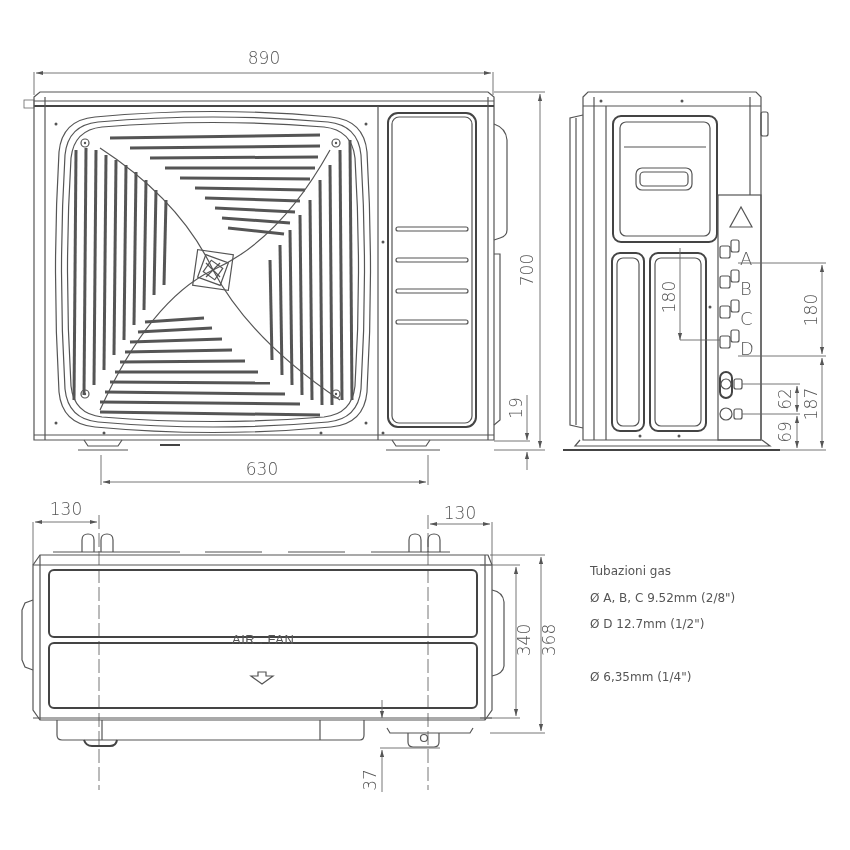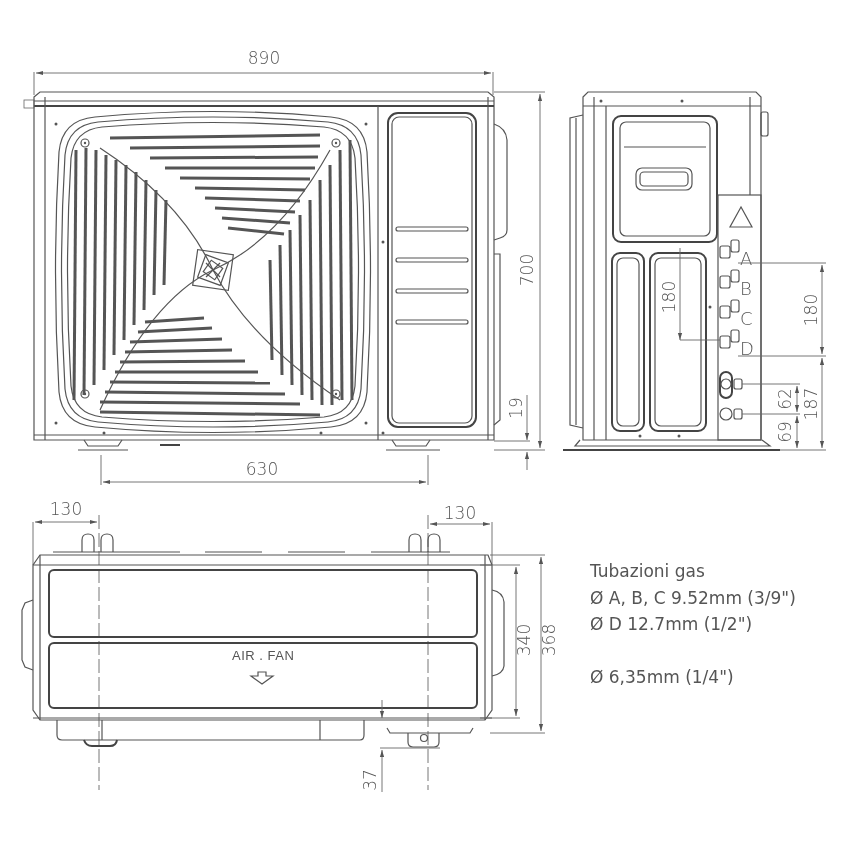--- a/index.html
+++ b/index.html
@@ -5,23 +5,23 @@
   html, body { margin: 0; padding: 0; background: #ffffff; }
   body { width: 850px; height: 850px; position: relative; overflow: hidden; font-family: "Liberation Sans", "DejaVu Sans", sans-serif; }
   svg.drawing { position: absolute; left: 0; top: 0; width: 850px; height: 850px; }
   .ln { stroke: #555; fill: none; stroke-width: 1.2; }
   .lnt { stroke: #666; fill: none; stroke-width: 0.8; }
   .lnb { stroke: #444; fill: none; stroke-width: 2; }
   .dim { stroke: #666; fill: none; stroke-width: 0.9; }
   .dash { stroke: #666; fill: none; stroke-width: 0.9; stroke-dasharray: 14 4; }
   .dimtxt { font-family: "DejaVu Sans", sans-serif; font-size: 17px; fill: #555; font-weight: 300; }
   .grill { stroke: #555; fill: none; stroke-width: 3; }
-  .notes { position: absolute; left: 590px; top: 558px; color: #555; font-family: "DejaVu Sans", sans-serif; font-size: 17px; line-height: 26.5px; }
+  .notes { position: absolute; left: 590px; top: 558px; color: #555; font-family: "DejaVu Sans", sans-serif; font-size: 12px; line-height: 26.5px; }
   .notes .gap { height: 26px; }
-  .airfan { position: absolute; left: 232px; top: 648px; font-size: 13px; color: #555; letter-spacing: 0.5px; font-family: "Liberation Sans", sans-serif; }
+  .airfan { position: absolute; left: 232px; top: 632px; font-size: 13px; color: #555; letter-spacing: 0.5px; font-family: "Liberation Sans", sans-serif; }
 </style>
 </head>
 <body>
 
 <svg class="drawing" viewBox="0 0 850 850" xmlns="http://www.w3.org/2000/svg">
   <defs>
     <marker id="arr" viewBox="0 0 10 10" refX="10" refY="5" markerWidth="8" markerHeight="8" orient="auto-start-reverse">
       <path d="M0,2 L10,5 L0,8 z" fill="#555"></path>
     </marker>
   </defs>
@@ -293,17 +293,17 @@
     <text class="dimtxt" transform="translate(555 640) rotate(-90)" text-anchor="middle">368</text>
 
     <path class="ln" d="M251,676 L258,676 L258,672 L266,672 L266,676 L273,676 L262,684 Z" stroke-width="1.4"></path>
   </g>
 </svg>
 
 <div class="airfan">AIR . FAN</div>
 
 <div class="notes">
   <div>Tubazioni gas</div>
-  <div>Ø A, B, C 9.52mm (3/9")</div>
+  <div>Ø A, B, C 9.52mm (2/8")</div>
   <div>Ø D 12.7mm (1/2")</div>
   <div class="gap"></div>
   <div>Ø 6,35mm (1/4")</div>
 </div>
 
 </body></html>

